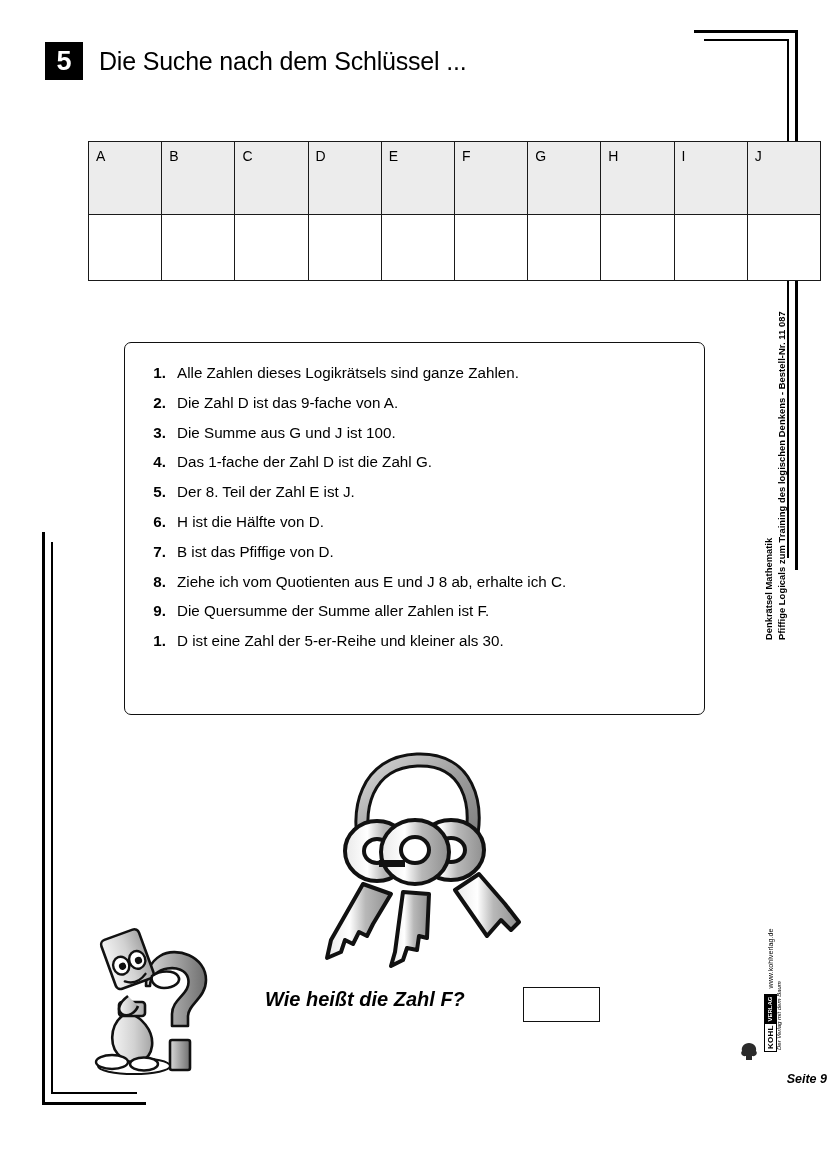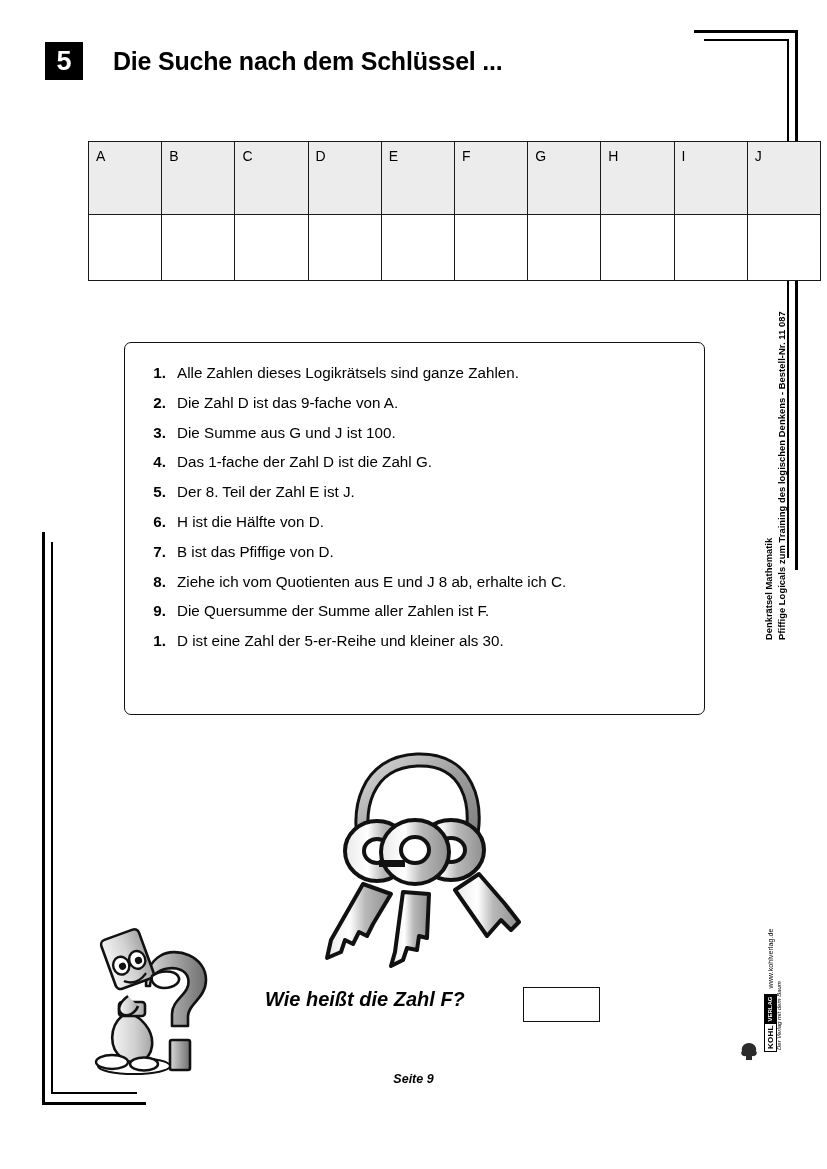--- a/index.html
+++ b/index.html
@@ -86,23 +86,23 @@
     background: #000000;
     color: #ffffff;
     font-size: 27px;
     font-weight: bold;
     display: flex;
     align-items: center;
     justify-content: center;
     line-height: 1;
   }
   .title {
-    margin-left: 30px;
+    margin-left: 16px;
     font-size: 25px;
-    font-weight: bold;
+    font-weight: normal;
     letter-spacing: -0.2px;
     white-space: nowrap;
   }
 
   
   .grid {
     position: absolute;
     top: 141px;
     left: 88px;
     border-collapse: collapse;
@@ -199,21 +199,21 @@
     box-sizing: border-box;
     background: #ffffff;
   }
 
   
   .footer {
     position: absolute;
     top: 1072px;
     left: 0;
     width: 827px;
-    text-align: center;
+    text-align: right;
     font-size: 12.5px;
     font-style: italic;
     font-weight: bold;
   }
 
   
   .side-imprint {
     position: absolute;
     top: 640px;
     left: 762px;

